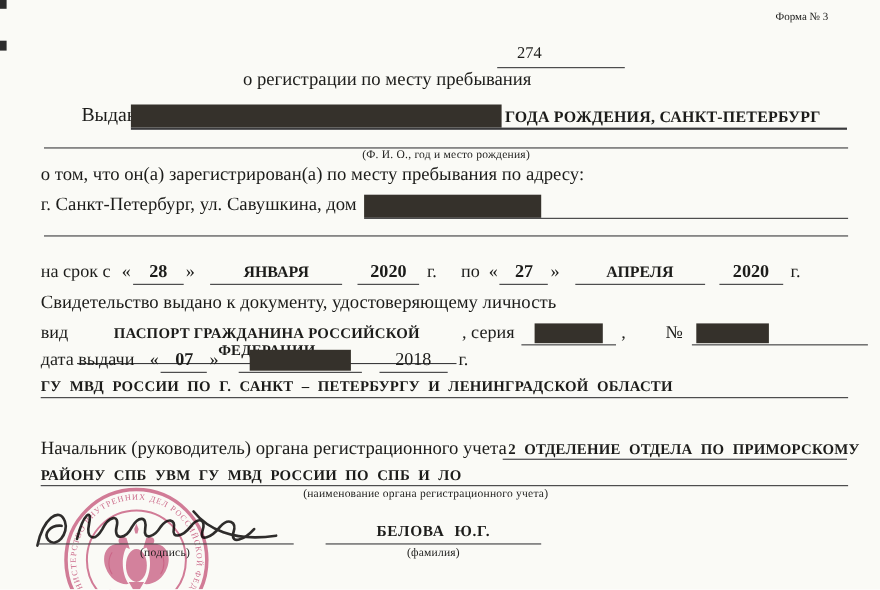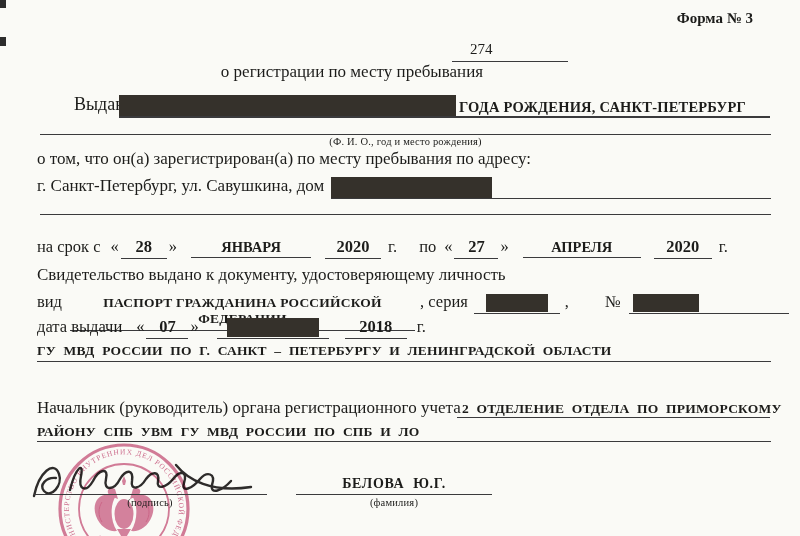--- a/index.html
+++ b/index.html
@@ -27,21 +27,21 @@
   .artifact{position:absolute;background:#2c2c2c;}
 </style>
 </head>
 <body>
 
 <div id="doc">
 
   <div class="artifact" style="left:0;top:4;width:6px;height:8px;"></div>
   <div class="artifact" style="left:0;top:37px;width:6px;height:9px;"></div>
 
-  <div class="abs" style="right:47px;top:10px;font-size:15px;font-weight:bold;">Форма № 3</div>
+  <div class="abs" style="right:47px;top:10px;font-size:10px;">Форма № 3</div>
 
   <div class="abs" style="left:452px;top:41px;width:116px;border-bottom:1.6px solid #3a3a3c;font-size:15px;padding:0 0 3px 18px;box-sizing:border-box;">274</div>
   <div class="abs center" style="left:202px;top:62px;width:300px;font-size:17px;">о регистрации по месту пребывания</div>
 
   <div class="abs" style="left:74px;top:94px;font-size:18px;">Выдано</div>
   <div class="absbar" style="left:119px;top:95px;width:337px;height:21px;"></div>
   <div class="abs bold" style="left:459px;top:99px;font-size:14.5px;letter-spacing:.2px;">ГОДА РОЖДЕНИЯ, САНКТ-ПЕТЕРБУРГ</div>
   <div class="rule" style="left:119px;top:116px;width:651px;border-top-width:2px;"></div>
 
   <div class="rule" style="left:40px;top:134px;width:731px;"></div>
@@ -83,32 +83,33 @@
     <span style="margin-left:36px;">№</span>
     <span class="uc" style="width:160px;margin-left:8px;text-align:left;"><span class="bar" style="width:66px;height:18px;margin-left:4px;"></span></span>
   </div>
 
   <div class="row body-fs" style="left:37px;top:317px;">
     <span>дата выдачи</span>
     <span style="margin-left:14px;">«</span>
     <span class="uc" style="width:42px;margin-left:2px;">07</span>
     <span style="margin-left:2px;">»</span>
     <span class="uc" style="width:112px;margin-left:18px;"><span class="bar" style="width:92px;height:19px;"></span></span>
-    <span class="uc" style="width:62px;margin-left:16px;font-weight:bold;">2018</span>
+    <span class="uc" style="width:62px;margin-left:16px;font-weight:normal;">2018</span>
     <span style="margin-left:10px;">г.</span>
   </div>
 
   <div class="abs fill-fs ws" style="left:37px;top:343px;">ГУ МВД РОССИИ ПО Г. САНКТ – ПЕТЕРБУРГУ И ЛЕНИНГРАДСКОЙ ОБЛАСТИ</div>
   <div class="rule" style="left:37px;top:361px;width:734px;"></div>
 
   <div class="abs" style="left:37px;top:398px;font-size:17px;">Начальник (руководитель) органа регистрационного учета</div>
   <div class="abs fill-fs ws" style="left:462px;top:401px;">2 ОТДЕЛЕНИЕ ОТДЕЛА ПО ПРИМОРСКОМУ</div>
   <div class="rule" style="left:457px;top:417px;width:313px;"></div>
   <div class="abs fill-fs ws" style="left:37px;top:424px;">РАЙОНУ СПБ УВМ ГУ МВД РОССИИ ПО СПБ И ЛО</div>
   <div class="rule" style="left:37px;top:441px;width:734px;"></div>
+  <div class="abs center cap" style="left:37px;top:444px;width:700px;">(наименование органа регистрационного учета)</div>
 
   <svg class="abs" style="left:46px;top:432px;mix-blend-mode:multiply;" width="156" height="104" viewBox="0 0 156 104">
     <g stroke="#c64b76" fill="none" opacity="0.72">
       <circle cx="78" cy="77" r="64" stroke-width="3.2"></circle>
       <circle cx="78" cy="77" r="45" stroke-width="1.8"></circle>
     </g>
     <defs>
       <path id="ringArc" d="M 39,116 A 55,55 0 1 1 117,116"></path>
       <path id="codeArc" d="M 38,92 A 46,46 0 0 0 118,92"></path>
     </defs>

